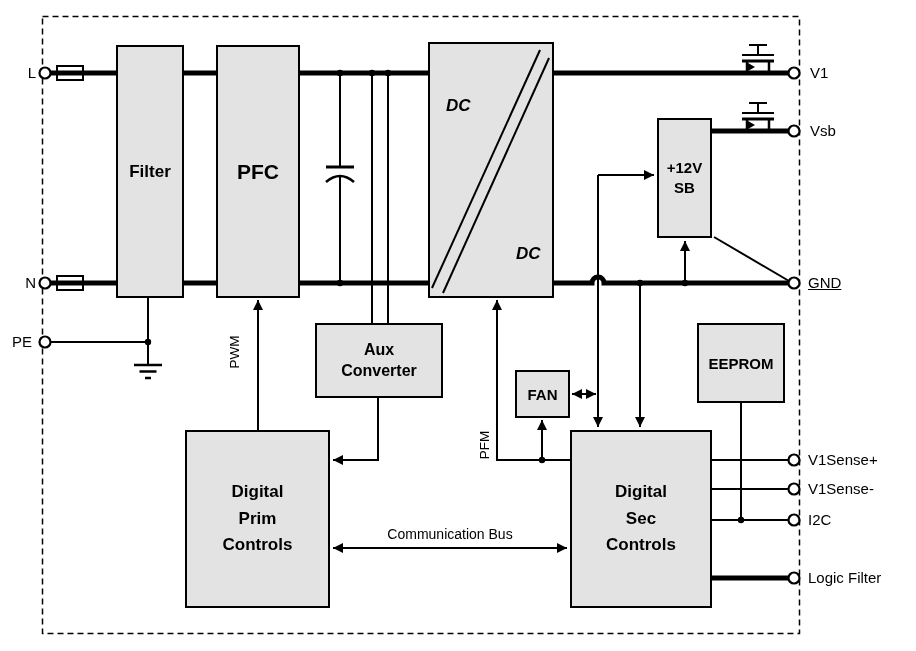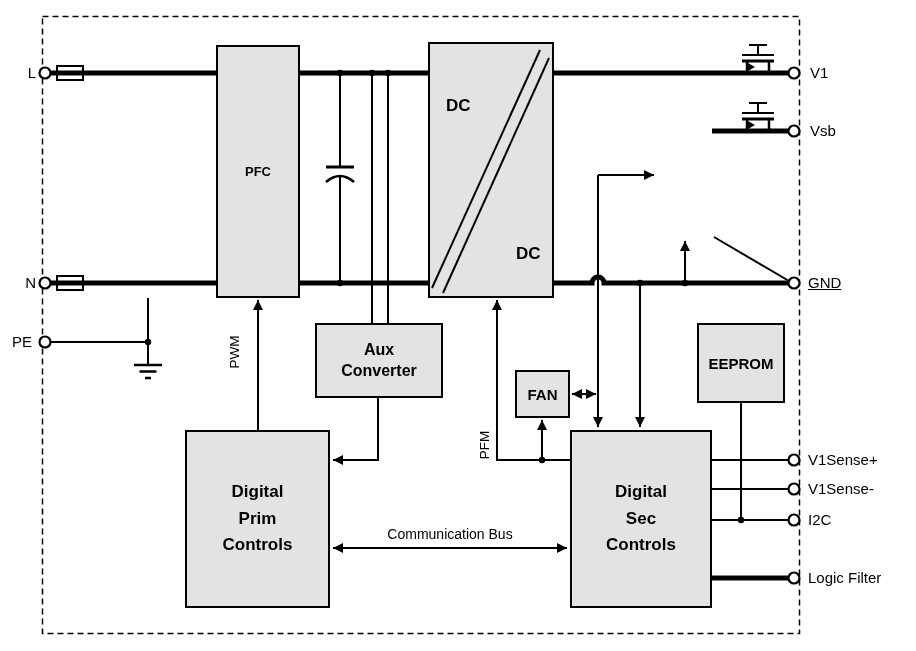--- a/index.html
+++ b/index.html
@@ -116,35 +116,38 @@
       <circle cx="794" cy="73" r="5.5"></circle>
       <circle cx="794" cy="131" r="5.5"></circle>
       <circle cx="794" cy="283" r="5.5"></circle>
       <circle cx="794" cy="460" r="5.5"></circle>
       <circle cx="794" cy="489" r="5.5"></circle>
       <circle cx="794" cy="520" r="5.5"></circle>
       <circle cx="794" cy="578" r="5.5"></circle>
     </g>
   </svg>
 
+  <div class="block" style="left:116px;top:45px;width:68px;height:253px;font-size:17px;">Filter</div>
 
-  <div class="block" style="left:216px;top:45px;width:84px;height:253px;font-size:13px;">PFC</div>
+  <div class="block" style="left:216px;top:45px;width:84px;height:253px;font-size:21px;">PFC</div>
 
-  <div class="block dc" style="left:428px;top:42px;width:126px;height:256px;">
+  <div class="block dc" style="left:428px;top:42px;width:126px;height:256px;font-style:italic;">
     <svg class="dc-svg" width="121" height="251" viewBox="0 0 121 251">
       <path d="M2,244 L110,6" stroke="#000" stroke-width="2" fill="none"></path>
       <path d="M13,249 L119,14" stroke="#000" stroke-width="2" fill="none"></path>
     </svg>
     <span class="dc-label" style="left:16px;top:52px;">DC</span>
     <span class="dc-label" style="left:86px;top:200px;">DC</span>
   </div>
 
   <div class="block" style="left:315px;top:323px;width:128px;height:75px;font-size:16px;line-height:1.3;">Aux
 Converter</div>
 
+  <div class="block" style="left:657px;top:118px;width:55px;height:120px;font-size:15px;line-height:1.35;">+12V
+SB</div>
 
   <div class="block" style="left:515px;top:370px;width:55px;height:48px;font-size:15px;">FAN</div>
 
   <div class="block" style="left:185px;top:430px;width:145px;height:178px;font-size:17px;line-height:1.55;">Digital
 Prim
 Controls</div>
 
   <div class="block" style="left:570px;top:430px;width:142px;height:178px;font-size:17px;line-height:1.55;">Digital
 Sec
 Controls</div>

